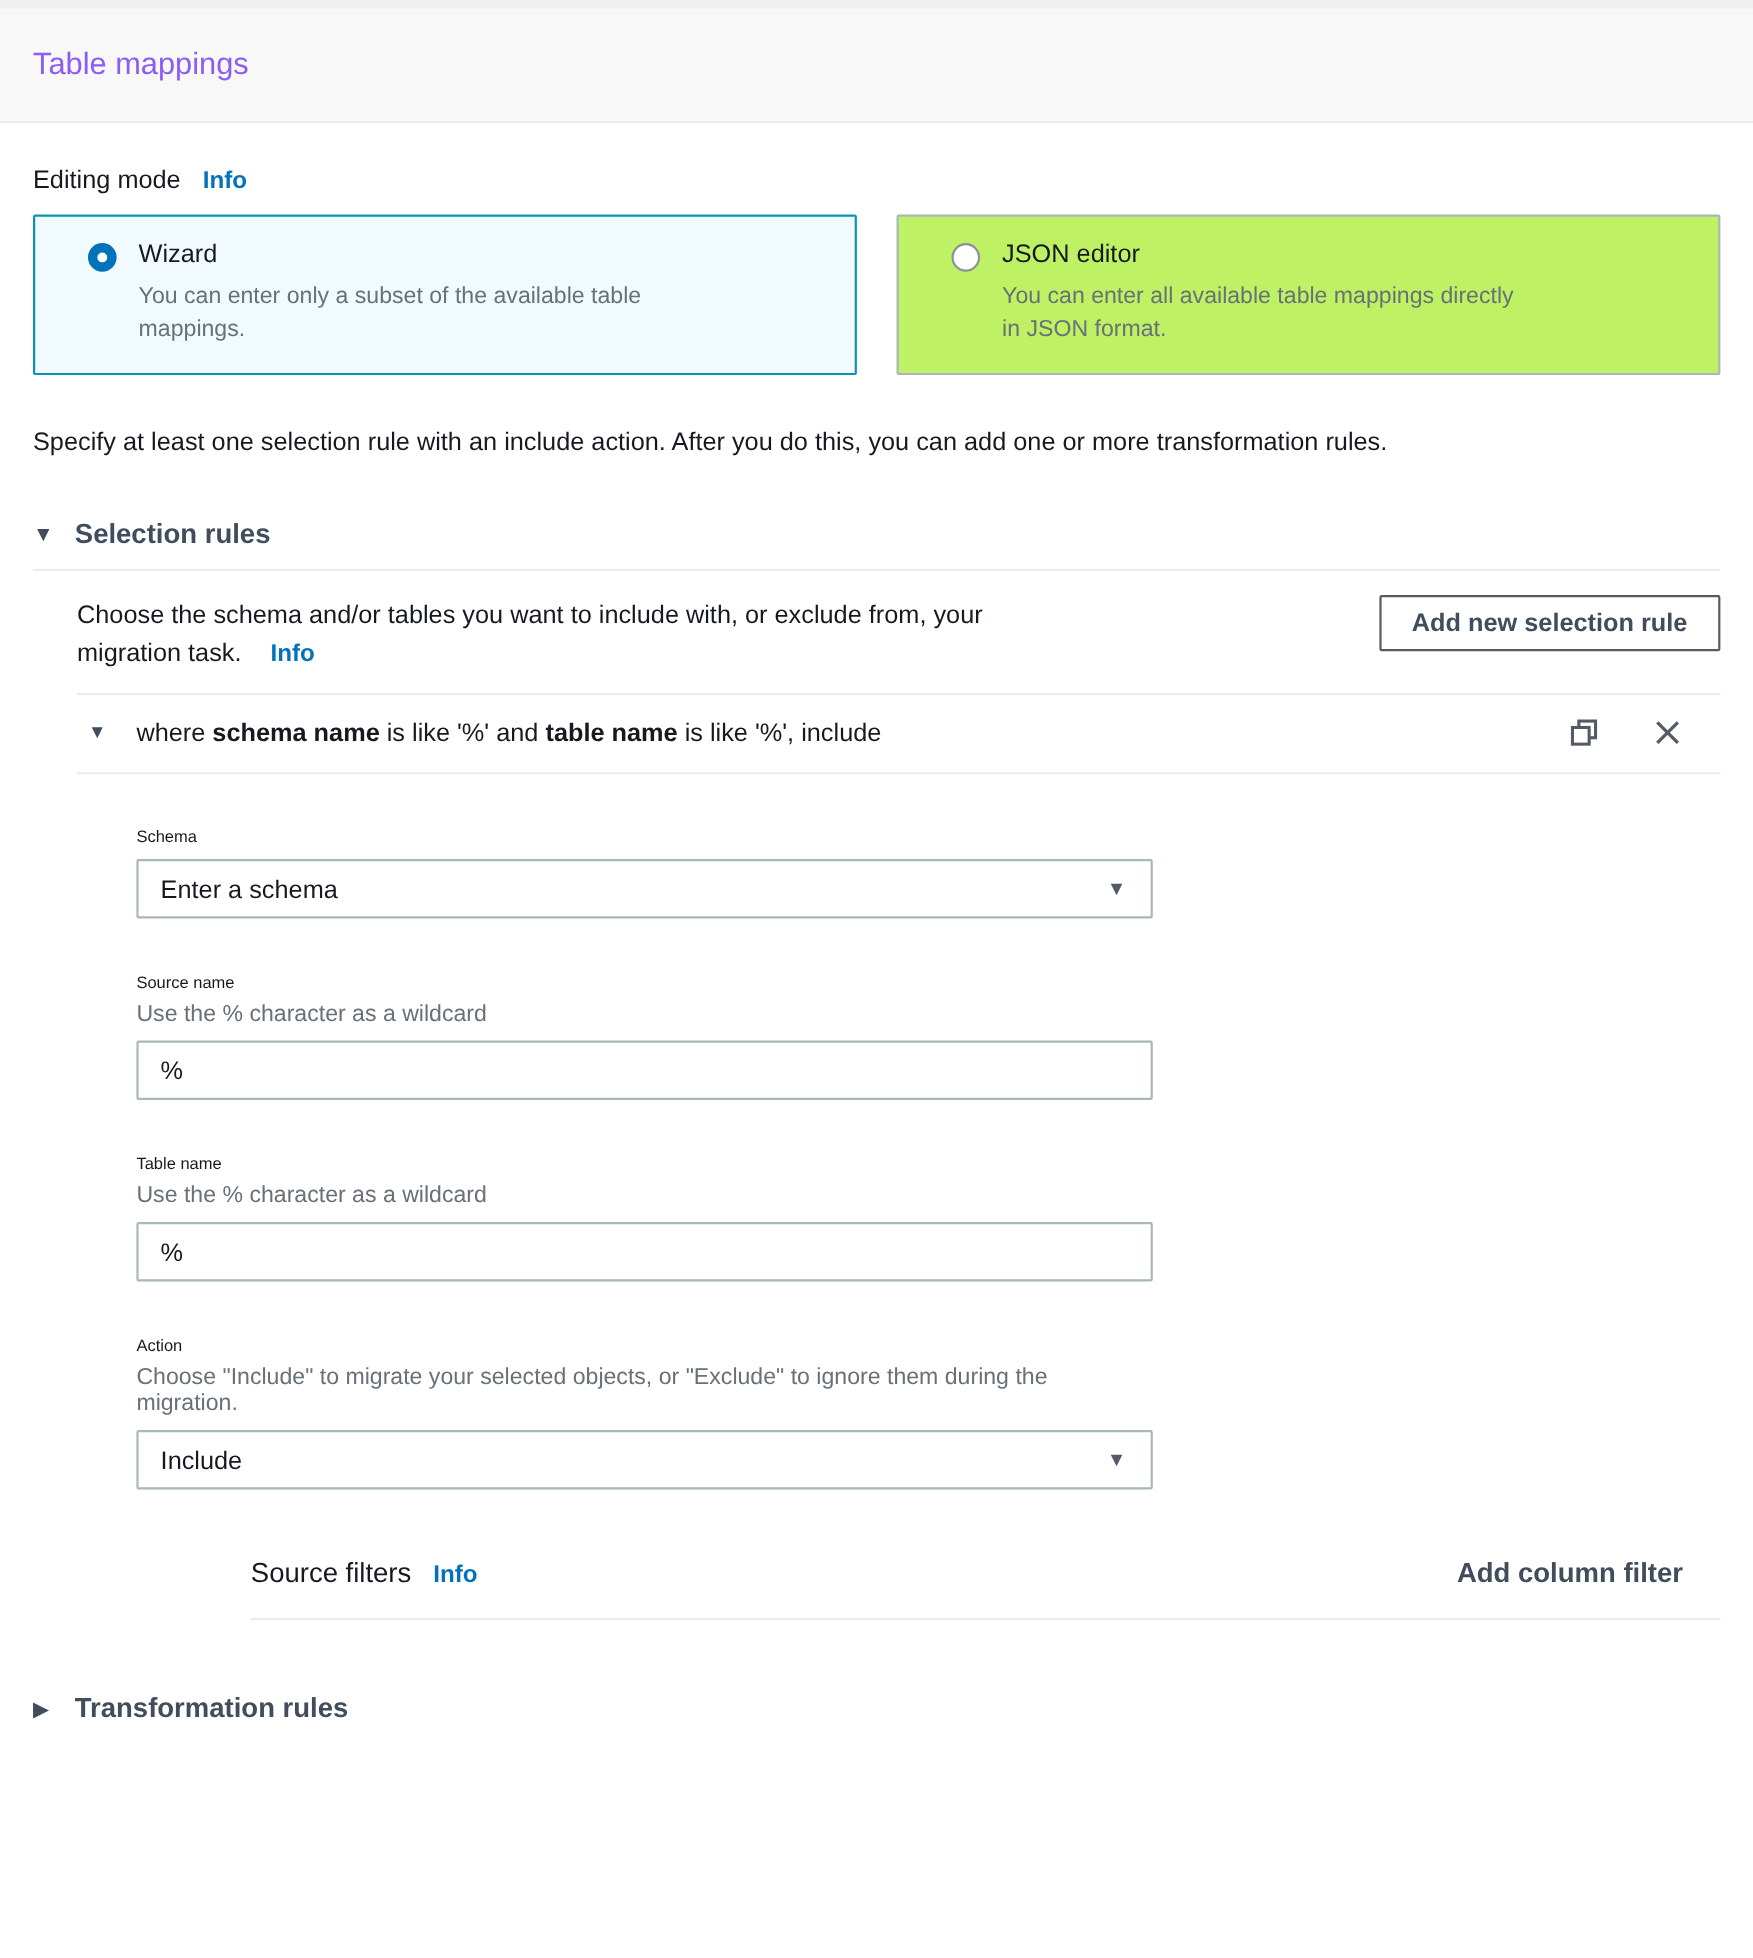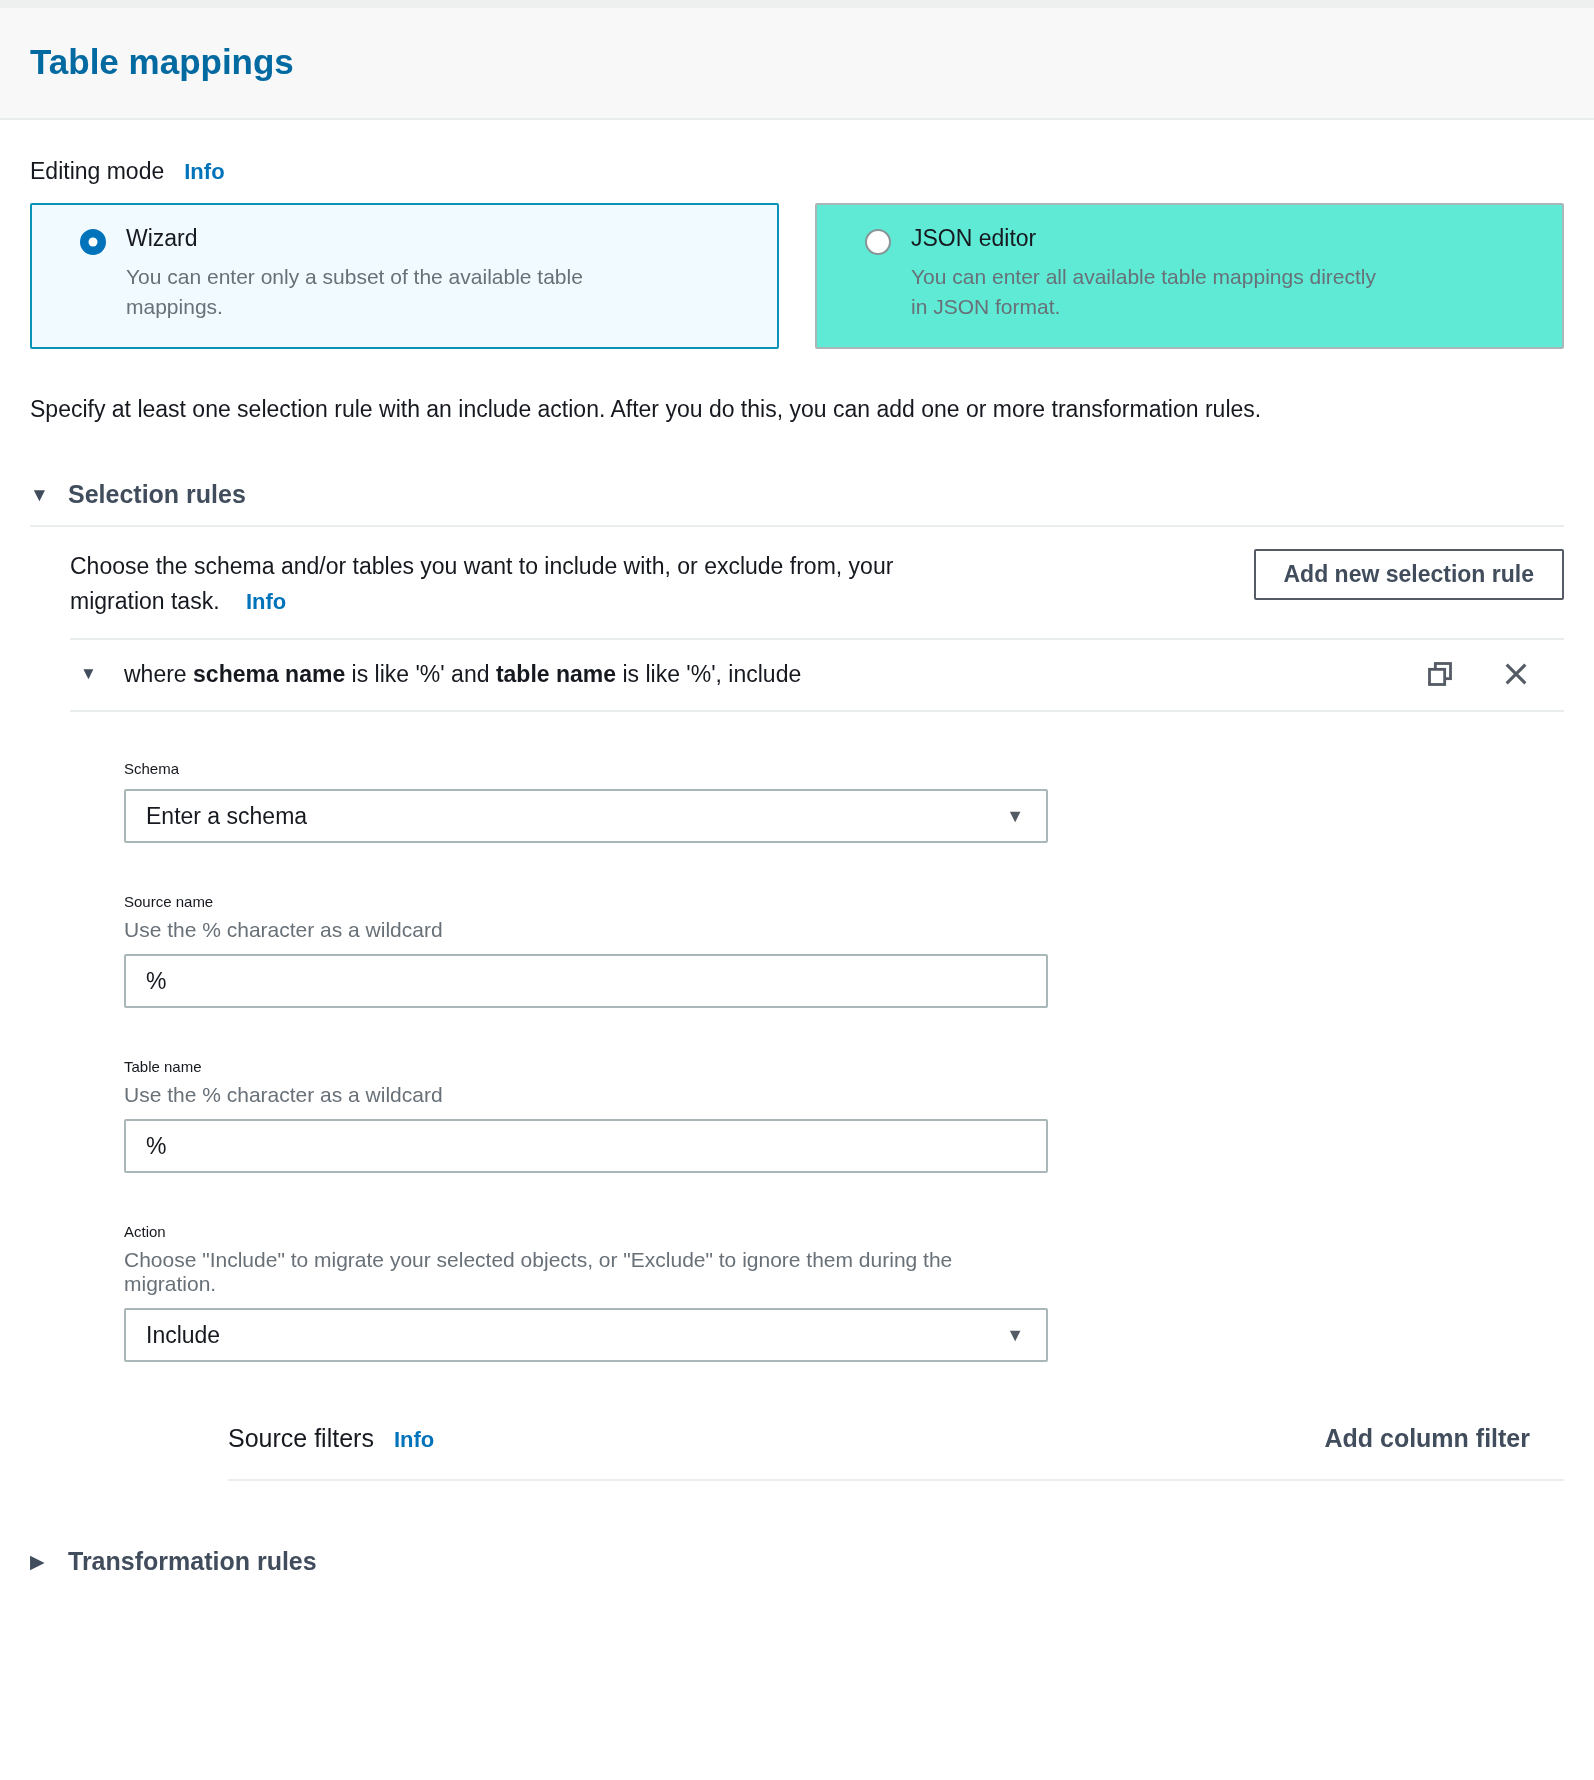--- a/index.html
+++ b/index.html
@@ -11,40 +11,40 @@
   }
   .page { width: 1594px; min-height: 1780px; position: relative; }
 
   
   .top-strip { height: 8px; background: #eef0f0; width: 100%; }
   .header-band {
     background: #f8f8f8;
     border-bottom: 2px solid #eaeded;
     padding: 34px 30px 36px 30px;
   }
-  .page-title { font-size: 35px; font-weight: bold; color: #0369a1; }
+  .page-title { font-size: 28px; font-weight: normal; color: #8b5cf6; }
 
   
   .content { padding: 0 30px; }
 
   .editing-mode-row { margin-top: 38px; display: flex; align-items: baseline; }
   .field-top-label { font-size: 23px; color: #16191f; }
   .info-link {
     font-size: 22px; font-weight: bold; color: #0073bb;
     margin-left: 20px; text-decoration: none; cursor: pointer; text-align: right;
   }
 
   
   .tiles { display: flex; gap: 36px; margin-top: 18px; }
   .tile {
     flex: 1; border-radius: 2px; padding: 20px 24px 24px 24px;
     display: flex; align-items: flex-start; cursor: pointer; min-height: 134px;
   }
   .tile.selected { border: 2px solid #0a93b6; background: #f1faff; }
-  .tile.unselected { border: 2px solid #aab7b8; background: #5eead4; }
+  .tile.unselected { border: 2px solid #aab7b8; background: #bef264; }
   .radio { width: 26px; height: 26px; border-radius: 50%; flex: 0 0 auto; margin-top: 4px; margin-left: 24px; }
   .radio.on { background: #0073bb; border: 2px solid #0073bb; position: relative; }
   .radio.on::after {
     content: ""; position: absolute; width: 9px; height: 9px; border-radius: 50%;
     background: #ffffff; left: 50%; top: 50%; transform: translate(-50%, -50%);
   }
   .radio.off { background: #ffffff; border: 2px solid #879596; }
   .tile-text { margin-left: 20px; }
   .tile-title { font-size: 23px; color: #16191f; }
   .tile-desc { font-size: 21px; color: #687078; margin-top: 10px; line-height: 1.45; max-width: 480px; }

